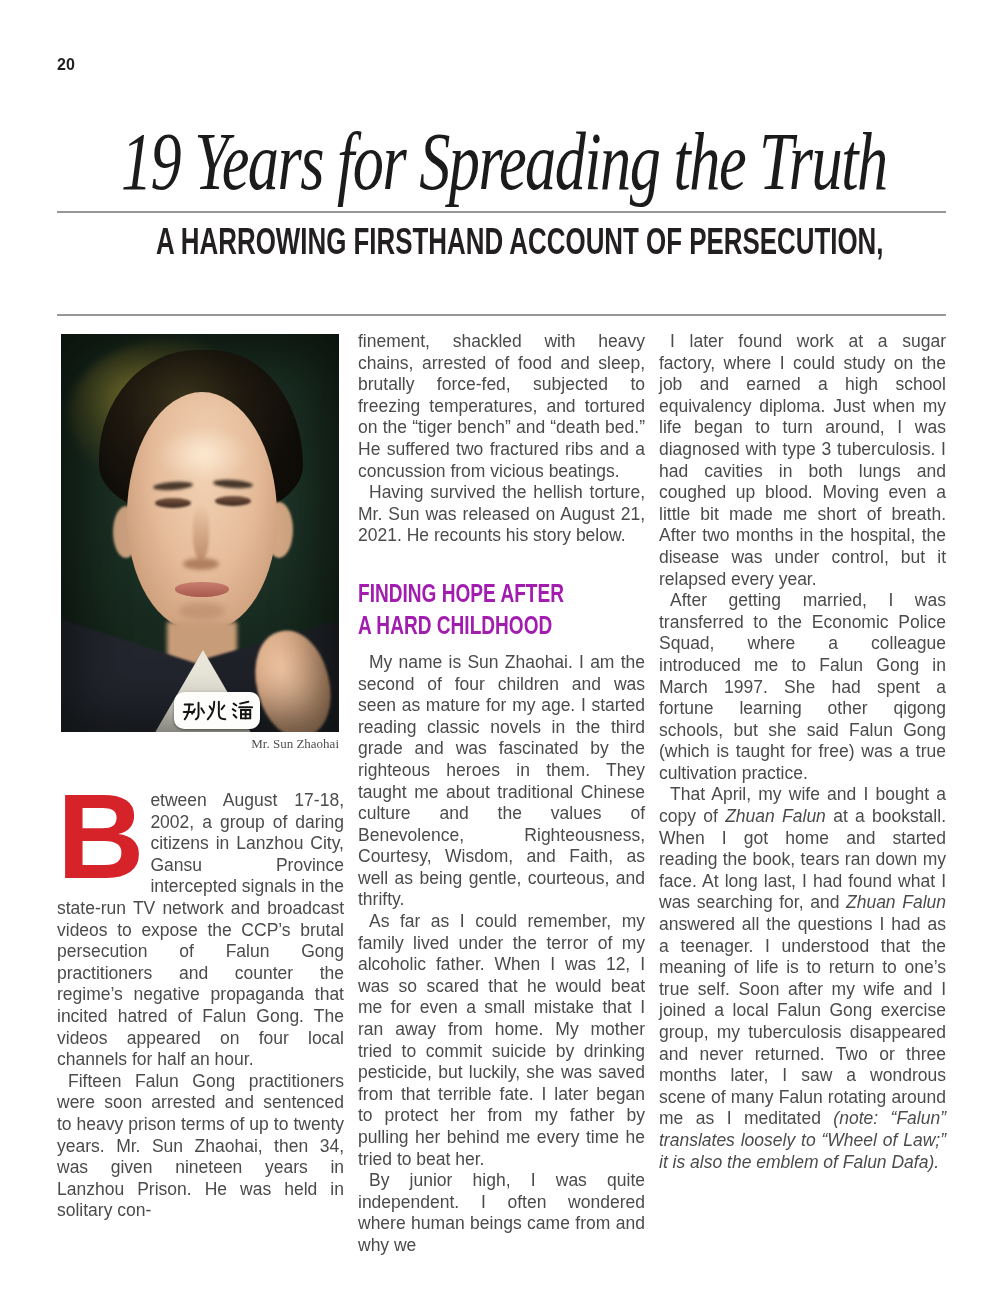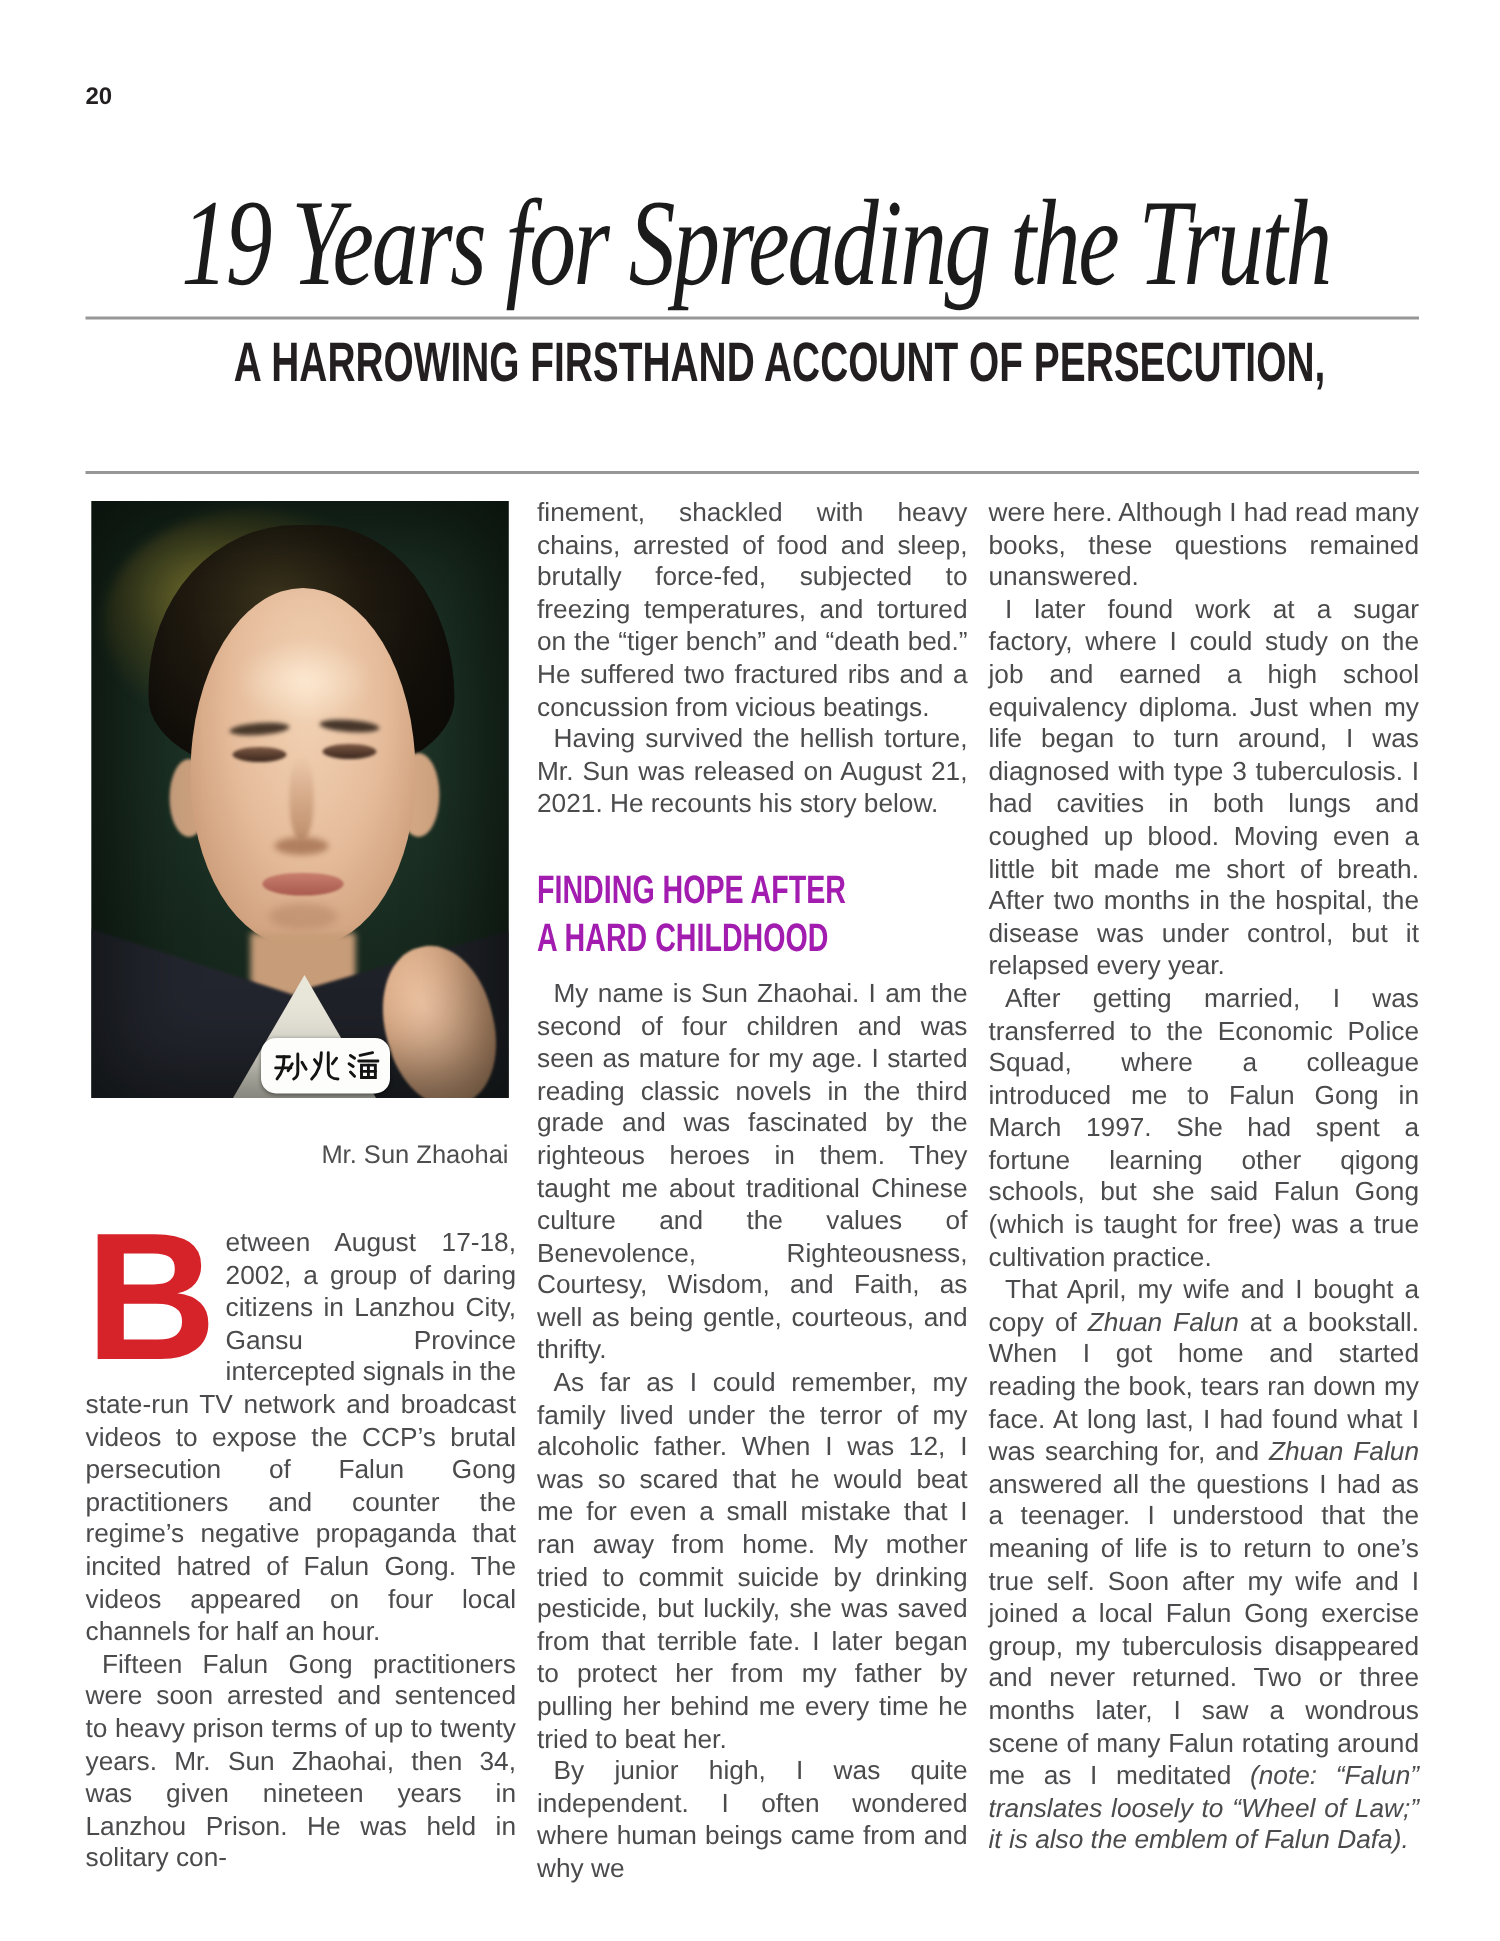--- a/index.html
+++ b/index.html
@@ -80,21 +80,21 @@
   .suit-right{left:150px;top:300px;width:180px;height:130px;background:#1f2128;
          transform:rotate(-16deg);filter:blur(1px);}
   .fist{left:196px;top:296px;width:72px;height:108px;border-radius:48%;
          background:radial-gradient(ellipse at 40% 35%, #eec5a4, #cf9d78 70%, #b5835f);
          transform:rotate(-14deg);filter:blur(.8px);}
   .vignette{left:0;top:0;width:278px;height:398px;
          box-shadow:inset 0 0 46px 18px rgba(5,10,6,.55);}
   .name-pill{left:113px;top:358px;width:86px;height:37px;background:#fdfdfb;border-radius:10px;
          box-shadow:0 1px 3px rgba(0,0,0,.45);display:flex;align-items:center;justify-content:center;}
   .name-pill svg{position:static;}
-  .photo-caption{text-align:right;font-size:17px;color:#4e4e4e;margin-top:28px;width:278px;}
+  .photo-caption{text-align:right;font-size:13px;color:#4e4e4e;margin-top:4px;width:278px;font-family:Liberation Serif, serif;}
 </style>
 </head>
 <body>
 
 <div class="page">
 
   <div class="page-number">20</div>
 
   <div class="title-wrap">
     <span class="article-title">19 Years for Spreading the Truth</span>
@@ -168,20 +168,19 @@
         <h3 class="section-heading" style="color: #a21caf;">
           <span class="hline"><span class="cond">FINDING HOPE AFTER</span></span>
           <span class="hline"><span class="cond">A HARD CHILDHOOD</span></span>
         </h3>
         <p class="body-para indent"><span>My name is Sun Zhaohai. I am the second of four children and was seen as mature for my age. I started reading classic novels in the third grade and was fascinated by the righteous heroes in them. They taught me about traditional Chinese culture and the values of Benevolence, Righteousness, Courtesy, Wisdom, and Faith, as well as being gentle, courteous, and thrifty.</span></p>
         <p class="body-para indent"><span>As far as I could remember, my family lived under the terror of my alcoholic father. When I was 12, I was so scared that he would beat me for even a small mistake that I ran away from home. My mother tried to commit suicide by drinking pesticide, but luckily, she was saved from that terrible fate. I later began to protect her from my father by pulling her behind me every time he tried to beat her.</span></p>
         <p class="body-para indent"><span>By junior high, I was quite independent. I often wondered where human beings came from and why we</span></p>
       </div>
 
     <div class="col">
-        <p class="body-para"><span>were here. Although I had read many books, these questions remained unanswered.</span></p>
         <p class="body-para indent"><span>I later found work at a sugar factory, where I could study on the job and earned a high school equivalency diploma. Just when my life began to turn around, I was diagnosed with type 3 tuberculosis. I had cavities in both lungs and coughed up blood. Moving even a little bit made me short of breath. After two months in the hospital, the disease was under control, but it relapsed every year.</span></p>
         <p class="body-para indent"><span>After getting married, I was transferred to the Economic Police Squad, where a colleague introduced me to Falun Gong in March 1997. She had spent a fortune learning other qigong schools, but she said Falun Gong (which is taught for free) was a true cultivation practice.</span></p>
         <p class="body-para indent"><span>That April, my wife and I bought a copy of </span><span class="it">Zhuan Falun</span><span> at a bookstall. When I got home and started reading the book, tears ran down my face. At long last, I had found what I was searching for, and </span><span class="it">Zhuan Falun</span><span> answered all the questions I had as a teenager. I understood that the meaning of life is to return to one’s true self. Soon after my wife and I joined a local Falun Gong exercise group, my tuberculosis disappeared and never returned. Two or three months later, I saw a wondrous scene of many Falun rotating around me as I meditated </span><span class="it">(note: “Falun” translates loosely to “Wheel of Law;” it is also the emblem of Falun Dafa).</span></p>
       </div>
 
   </div>
 </div>
 
 </body></html>

